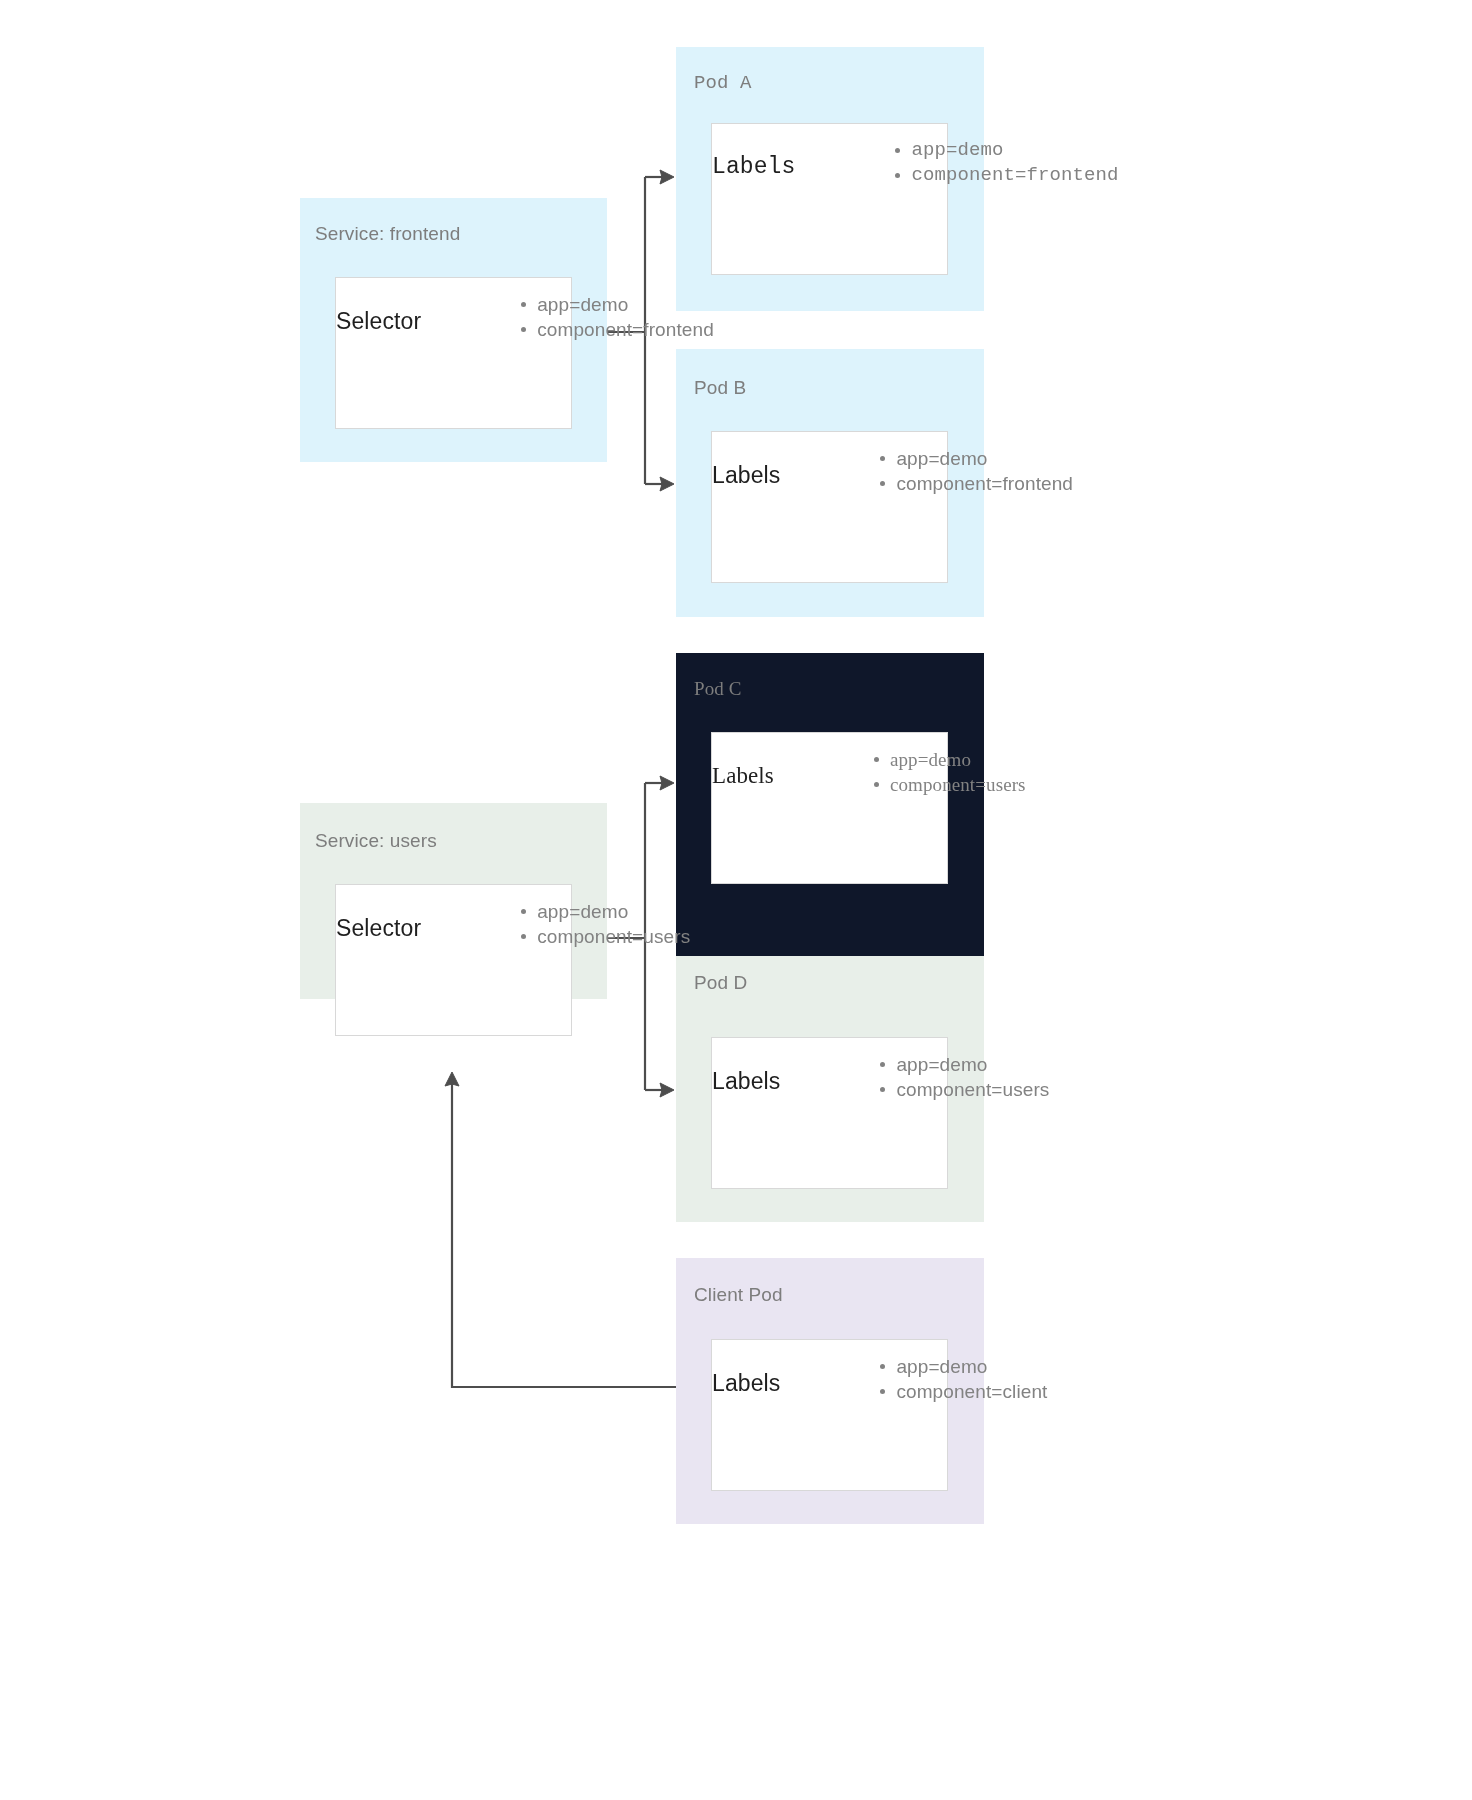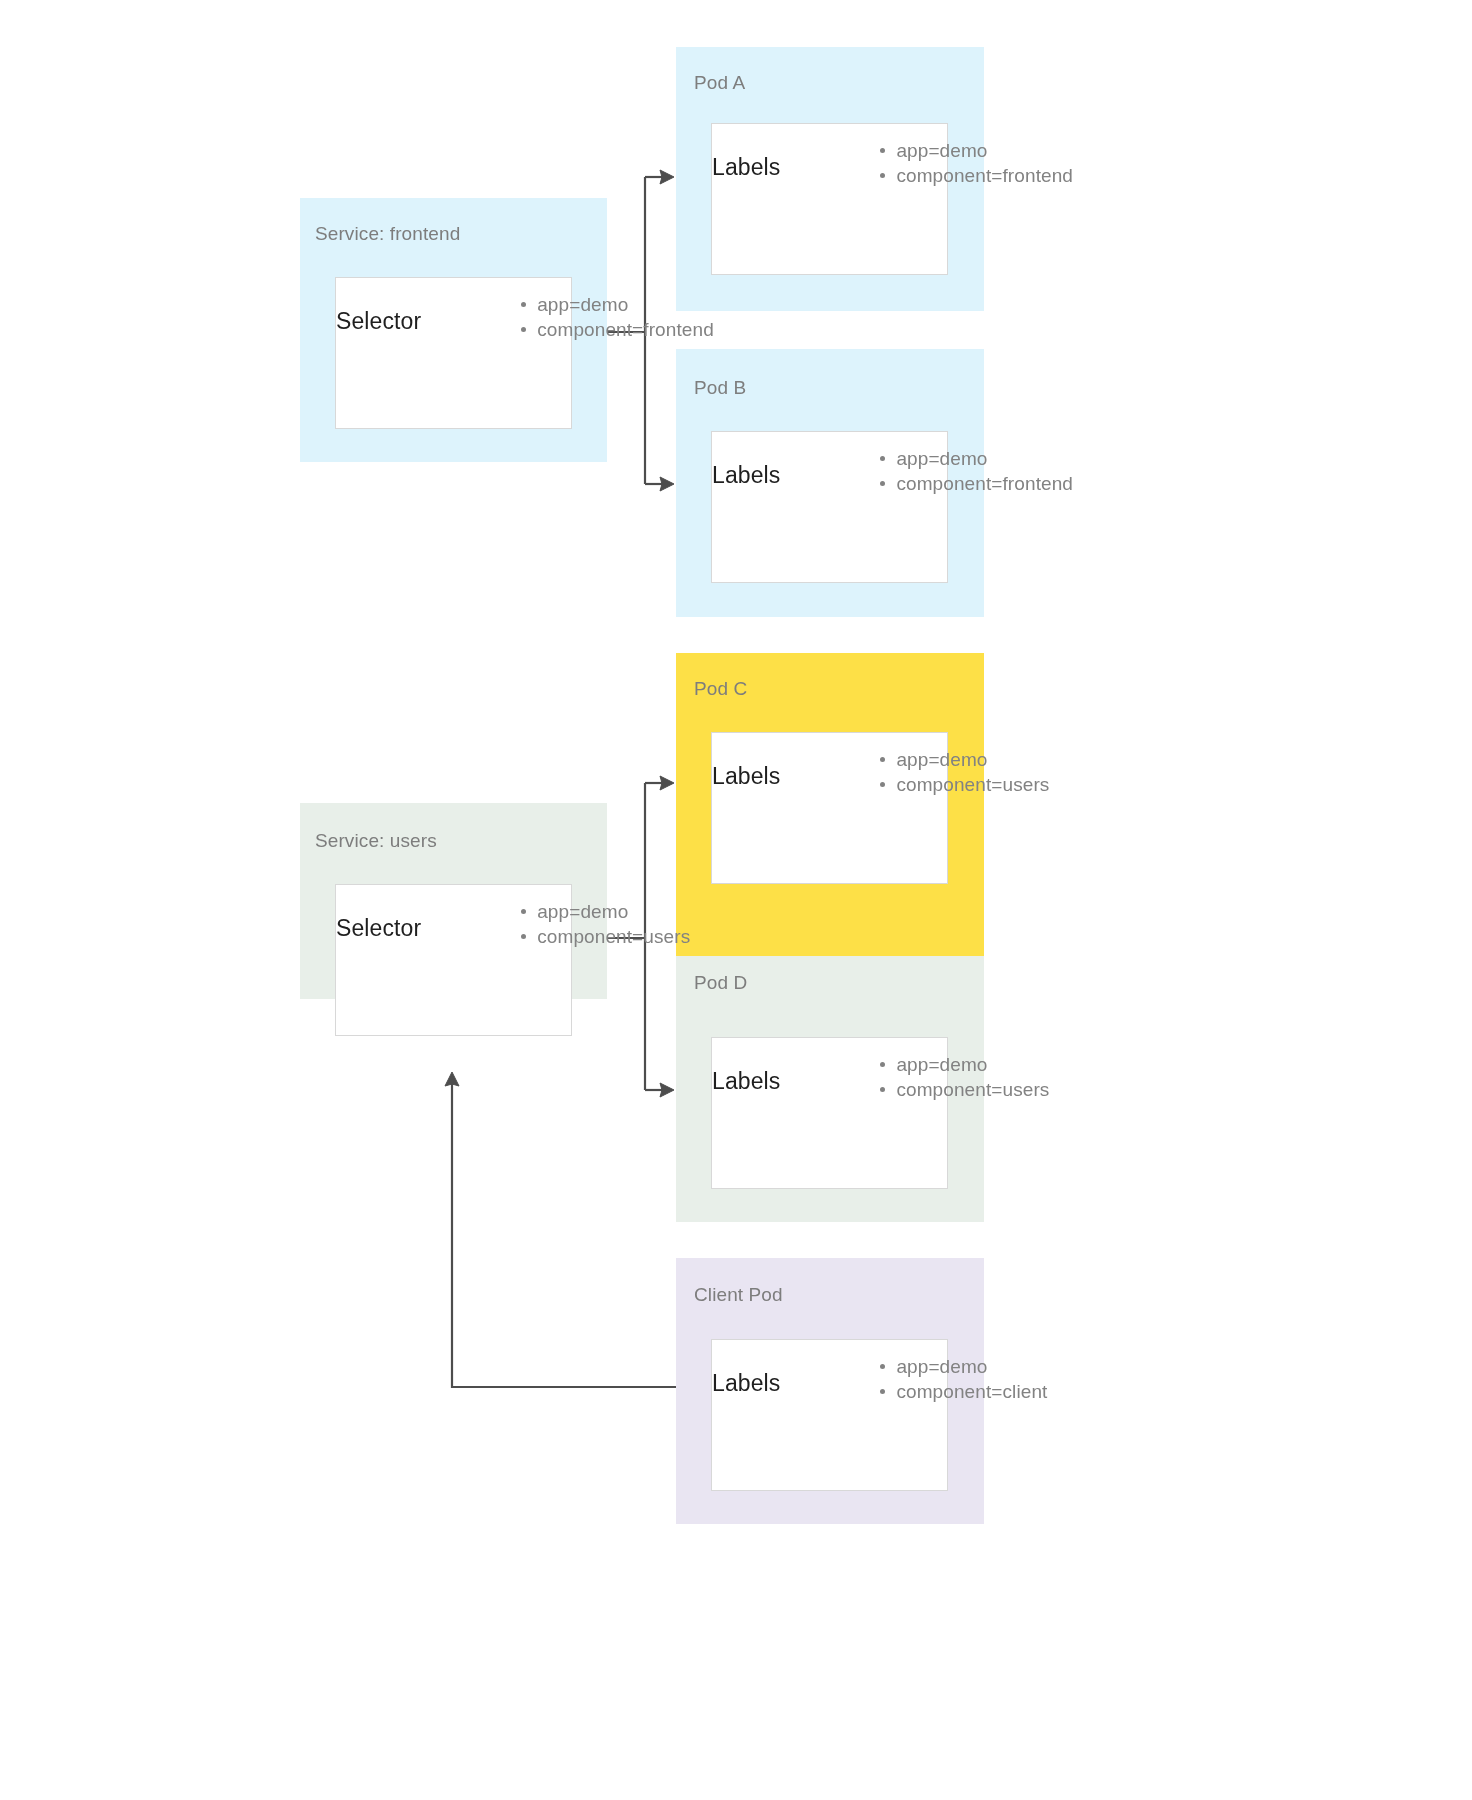--- a/index.html
+++ b/index.html
@@ -122,21 +122,21 @@
     <div class="card" style="left:35px; top:79px; width:237px; height:152px;">
       <div class="card-title">Selector</div>
       <div class="card-divider"></div>
       <ul class="card-list">
         <li>app=demo</li>
         <li>component=frontend</li>
       </ul>
     </div>
   </div>
 
-  <div class="group" style="left:676px; top:47px; width:308px; height:264px; background:#ddf3fc;">
+  <div class="group" style="left:676px; top:47px; width:308px; height:264px; background:#ddf3fc;font-family:Liberation Mono, monospace;">
     <div class="group-title" style="left:18px; top:25px;">Pod A</div>
     <div class="card" style="left:35px; top:76px; width:237px; height:152px;">
       <div class="card-title">Labels</div>
       <div class="card-divider"></div>
       <ul class="card-list">
         <li>app=demo</li>
         <li>component=frontend</li>
       </ul>
     </div>
   </div>
@@ -146,21 +146,21 @@
     <div class="card" style="left:35px; top:82px; width:237px; height:152px;">
       <div class="card-title">Labels</div>
       <div class="card-divider"></div>
       <ul class="card-list">
         <li>app=demo</li>
         <li>component=frontend</li>
       </ul>
     </div>
   </div>
 
-  <div class="group" style="left:676px; top:653px; width:308px; height:336px; background:#fde047;">
+  <div class="group" style="left:676px; top:653px; width:308px; height:336px; background:#0f172a;font-family:Liberation Serif, serif;">
     <div class="group-title" style="left:18px; top:25px;">Pod C</div>
     <div class="card" style="left:35px; top:79px; width:237px; height:152px;">
       <div class="card-title">Labels</div>
       <div class="card-divider"></div>
       <ul class="card-list">
         <li>app=demo</li>
         <li>component=users</li>
       </ul>
     </div>
   </div>

